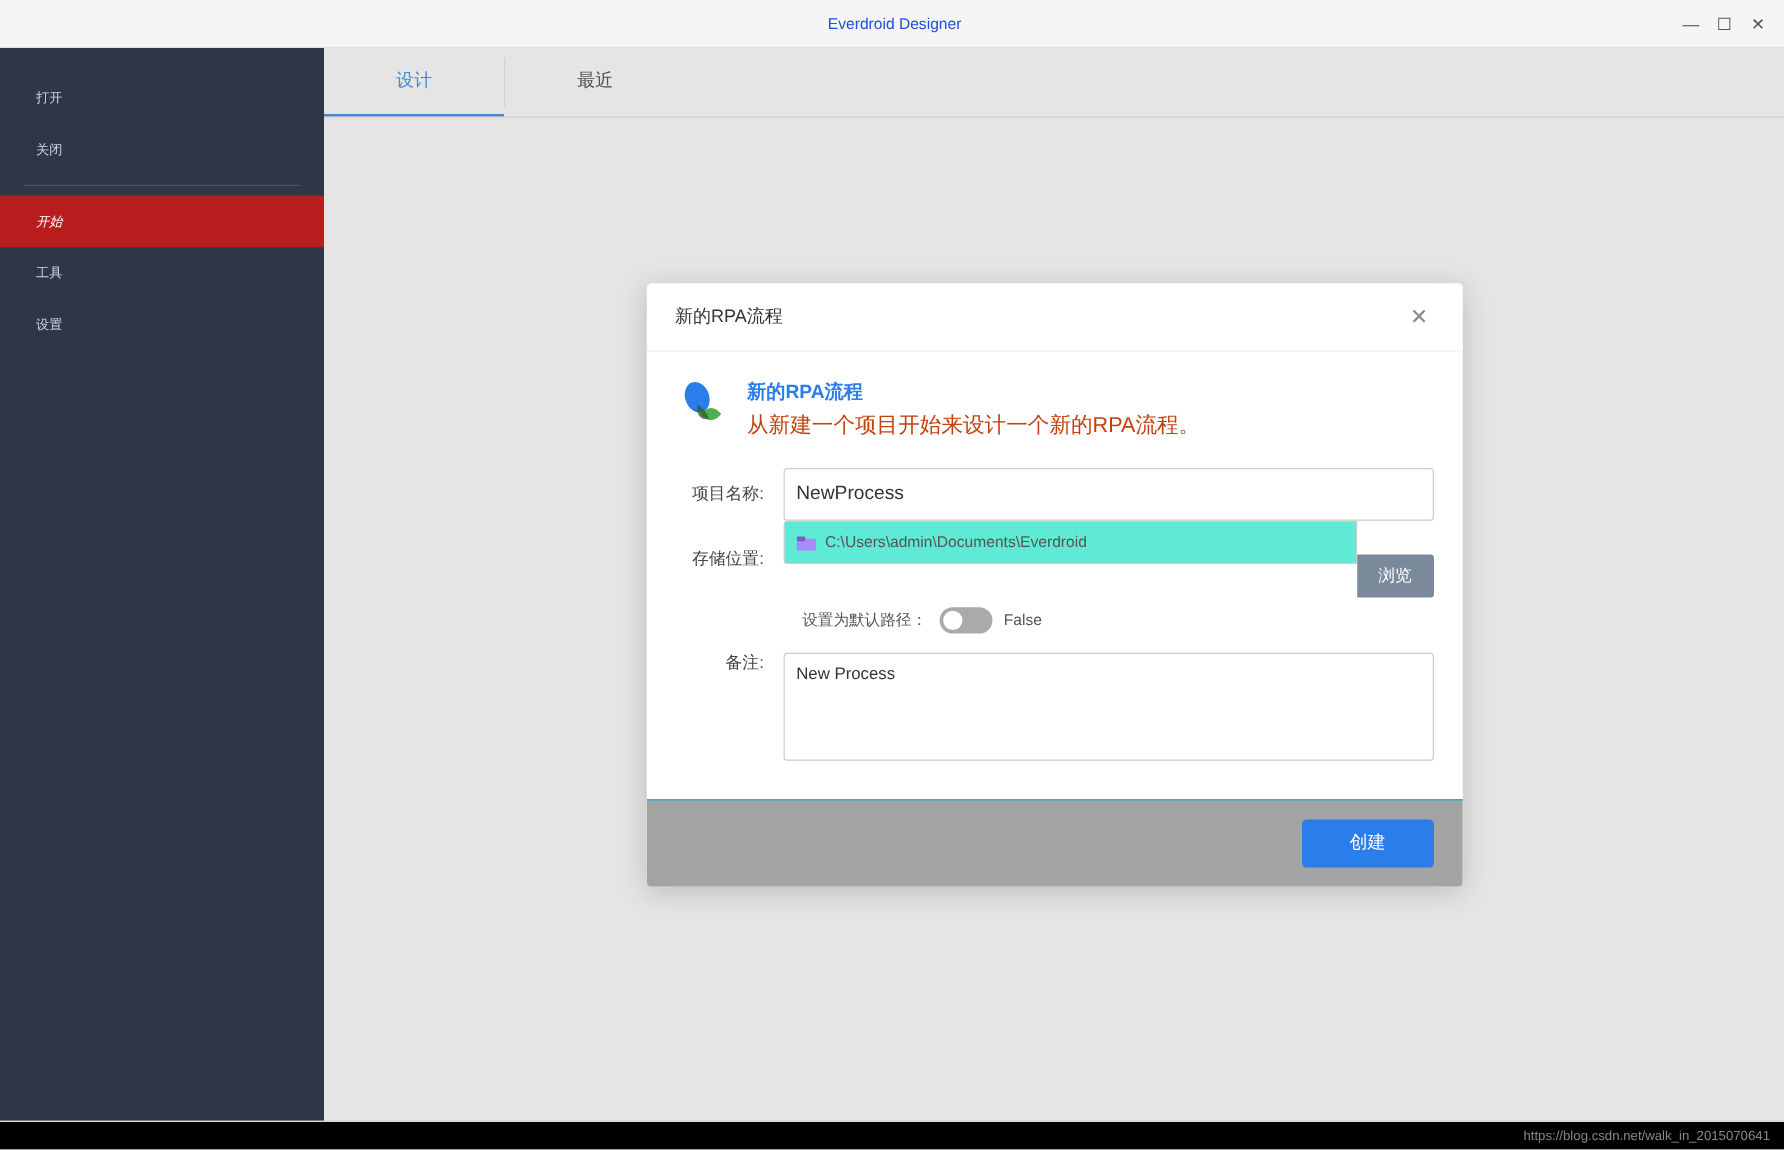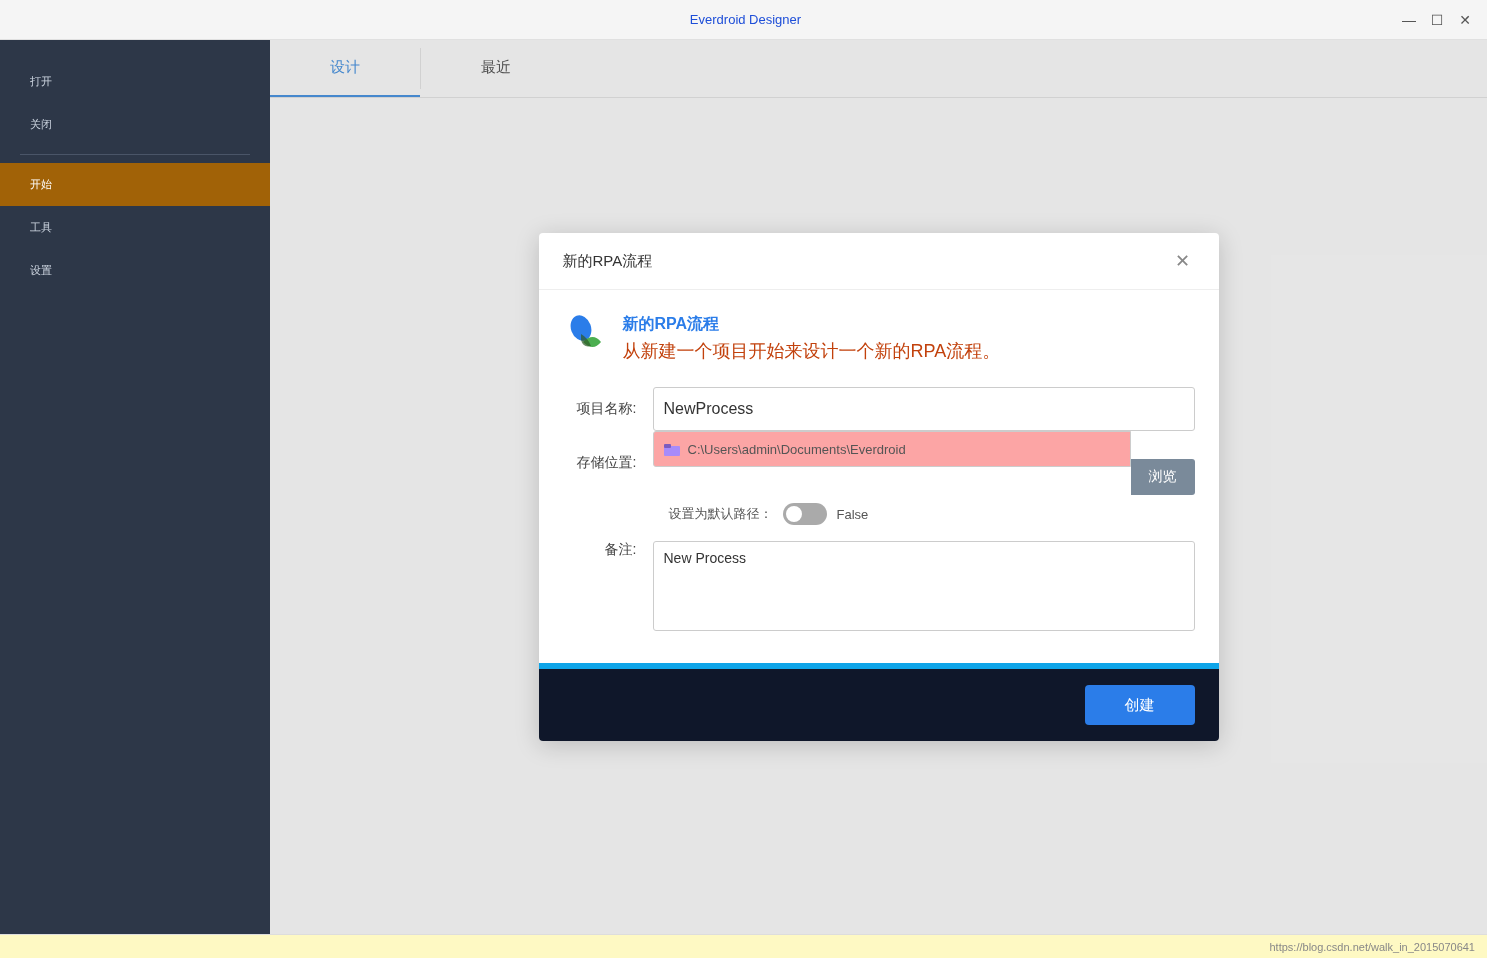--- a/index.html
+++ b/index.html
@@ -65,22 +65,23 @@
     .sidebar-menu {
       padding-top: 20px;
     }
     .sidebar-item {
       padding: 14px 30px;
       color: #cdd5e0;
       font-size: 11px;
       cursor: pointer;
     }
     .sidebar-item.active {
-      background: #a16207;
+      background: #b91c1c;
       color: #fff;
+      font-style: italic;
     }
     .sidebar-divider {
       height: 1px;
       background: #4a5568;
       margin: 8px 20px;
     }
 
     
     .main-content {
       flex: 1;
@@ -216,21 +217,21 @@
       margin-bottom: 8px;
     }
     .location-input-wrap {
       flex: 1;
       height: 36px;
       border: 1px solid #ccc;
       border-radius: 3px 0 0 3px;
       display: flex;
       align-items: center;
       padding: 0 10px;
-      background: #fca5a5;
+      background: #5eead4;
       gap: 8px;
     }
     .folder-icon-small {
       width: 16px;
       height: 14px;
       flex-shrink: 0;
     }
     .location-text {
       font-size: 13px;
       color: #555;
@@ -300,41 +301,41 @@
       padding: 8px 10px;
       font-size: 14px;
       color: #333;
       resize: none;
       font-family: inherit;
       outline: none;
     }
 
     
     .dialog-footer {
-      background: #0f172a;
+      background: #a3a3a3;
       padding: 16px 24px;
       display: flex;
       justify-content: flex-end;
-      border-top: 6px solid #0ea5e9;
+      border-top: 1px solid #0ea5e9;
     }
     .create-btn {
       height: 40px;
       padding: 0 40px;
       background: #2b7de9;
       color: #fff;
       border: none;
       border-radius: 4px;
       font-size: 15px;
       cursor: pointer;
     }
 
     
     .statusbar {
       height: 24px;
-      background: #fef9c3;
+      background: #000000;
       border-top: 1px solid #ddd;
       display: flex;
       align-items: center;
       justify-content: flex-end;
       padding: 0 12px;
       flex-shrink: 0;
     }
     .statusbar-text {
       font-size: 11px;
       color: #888;

